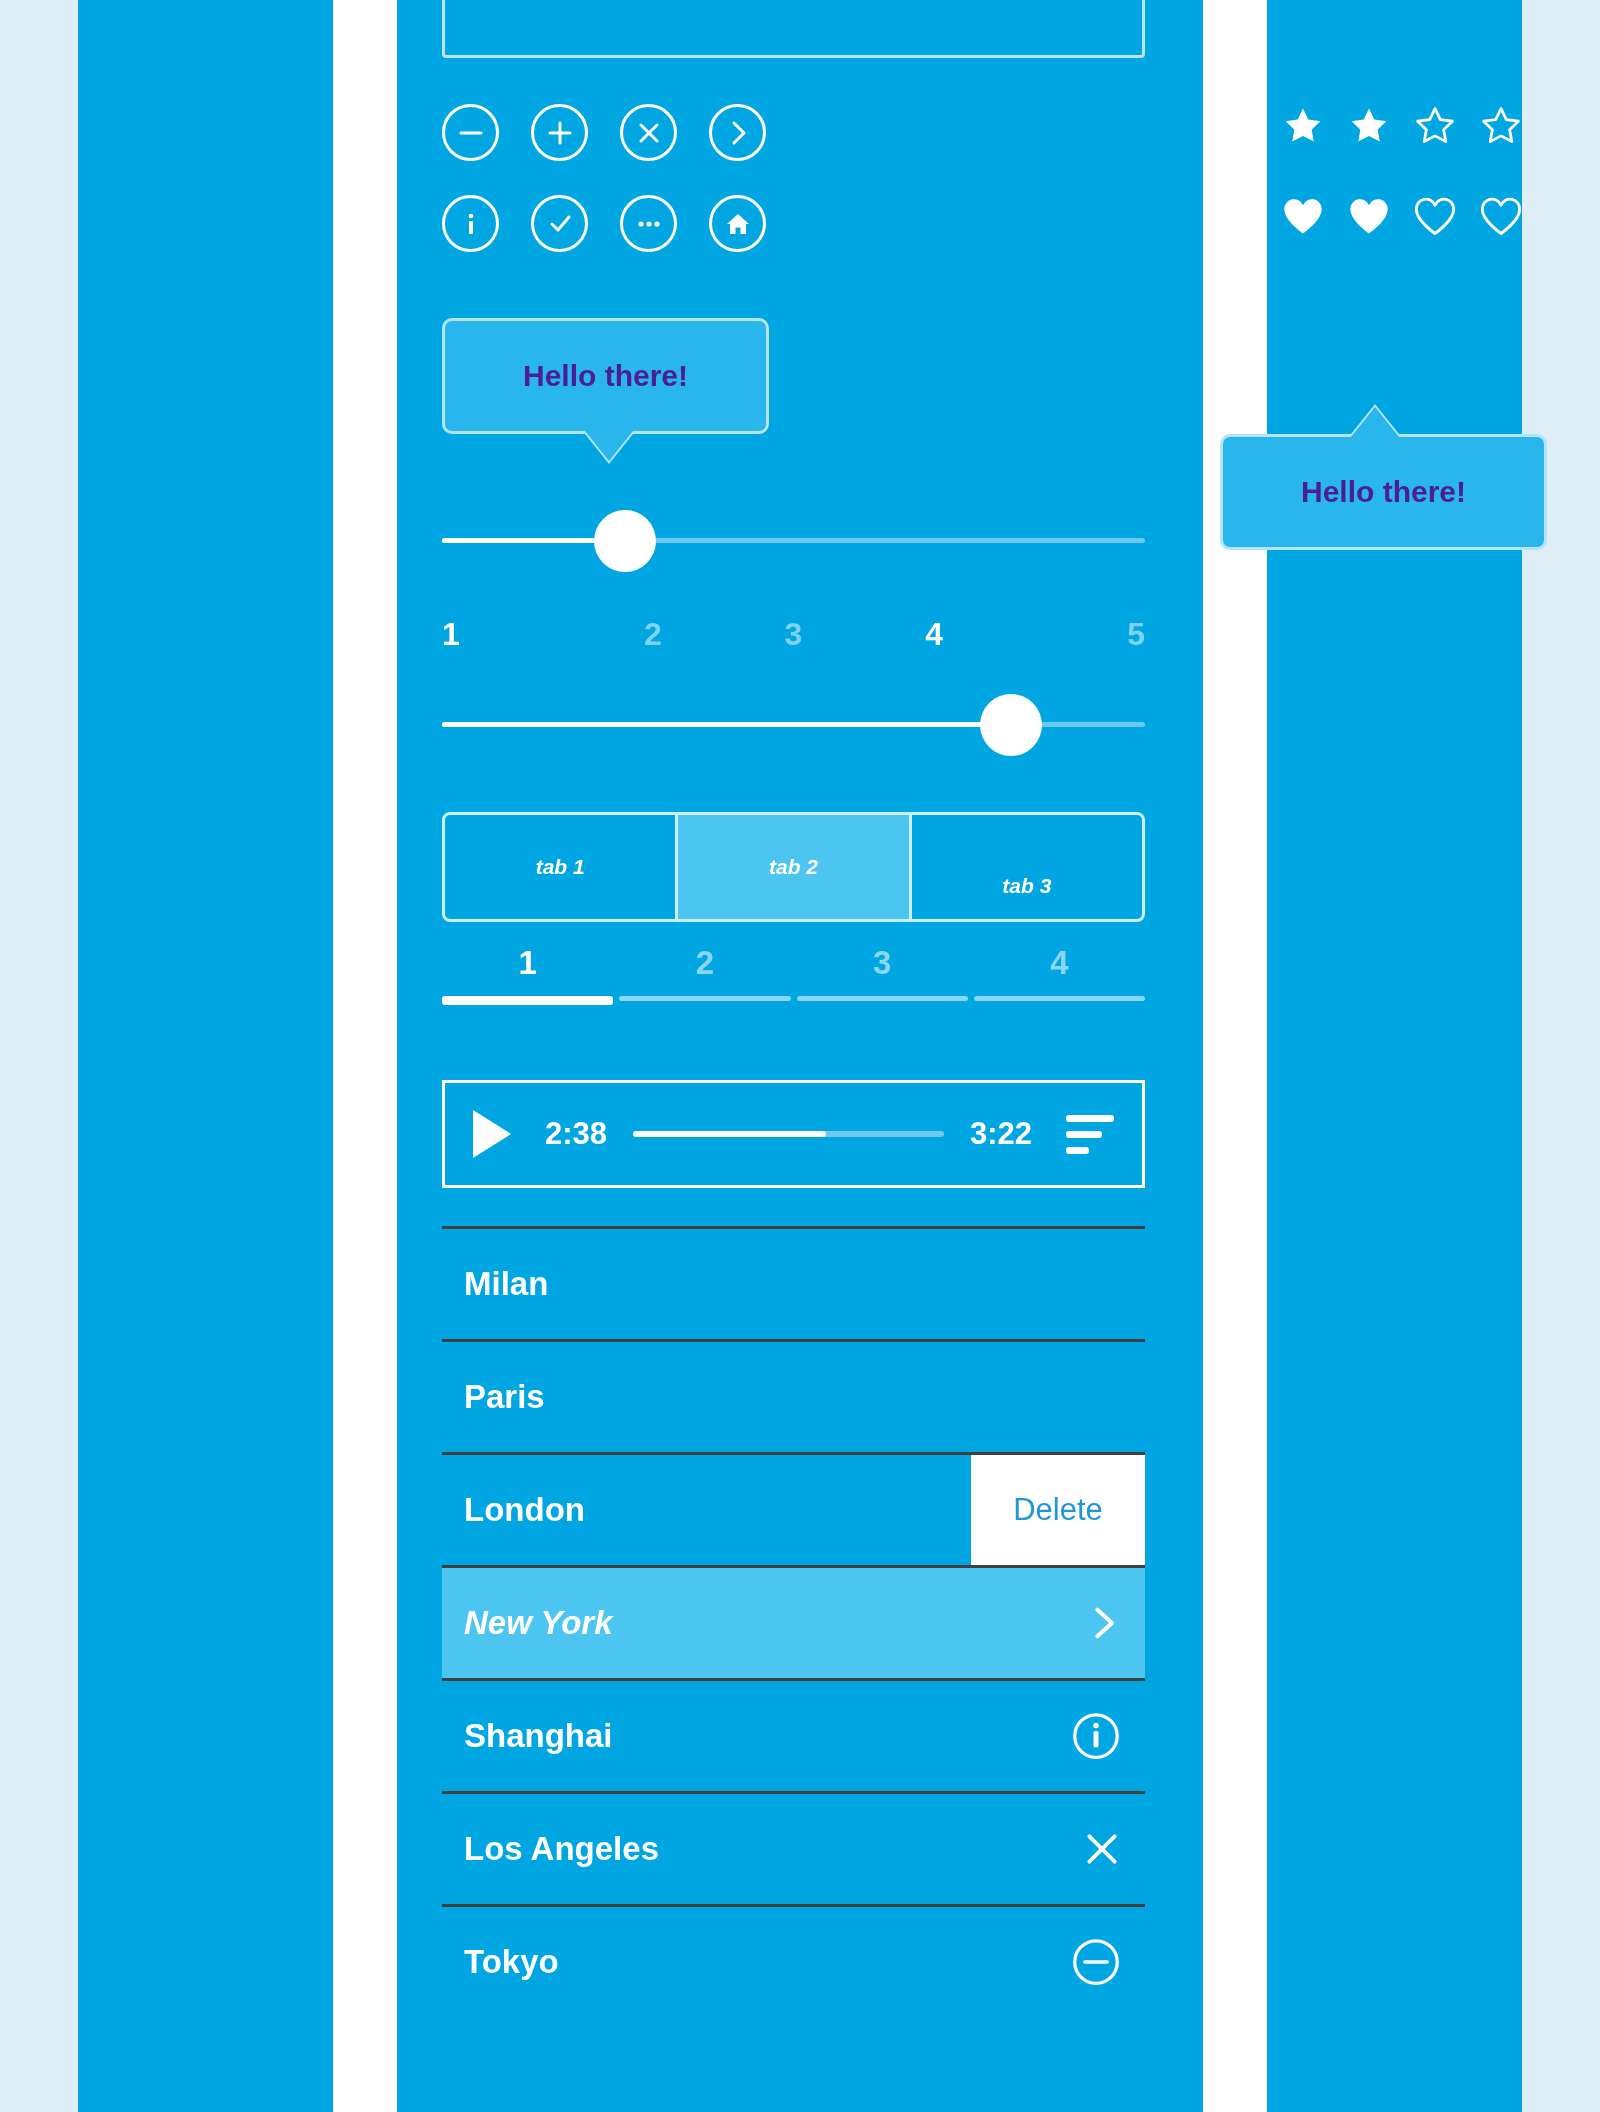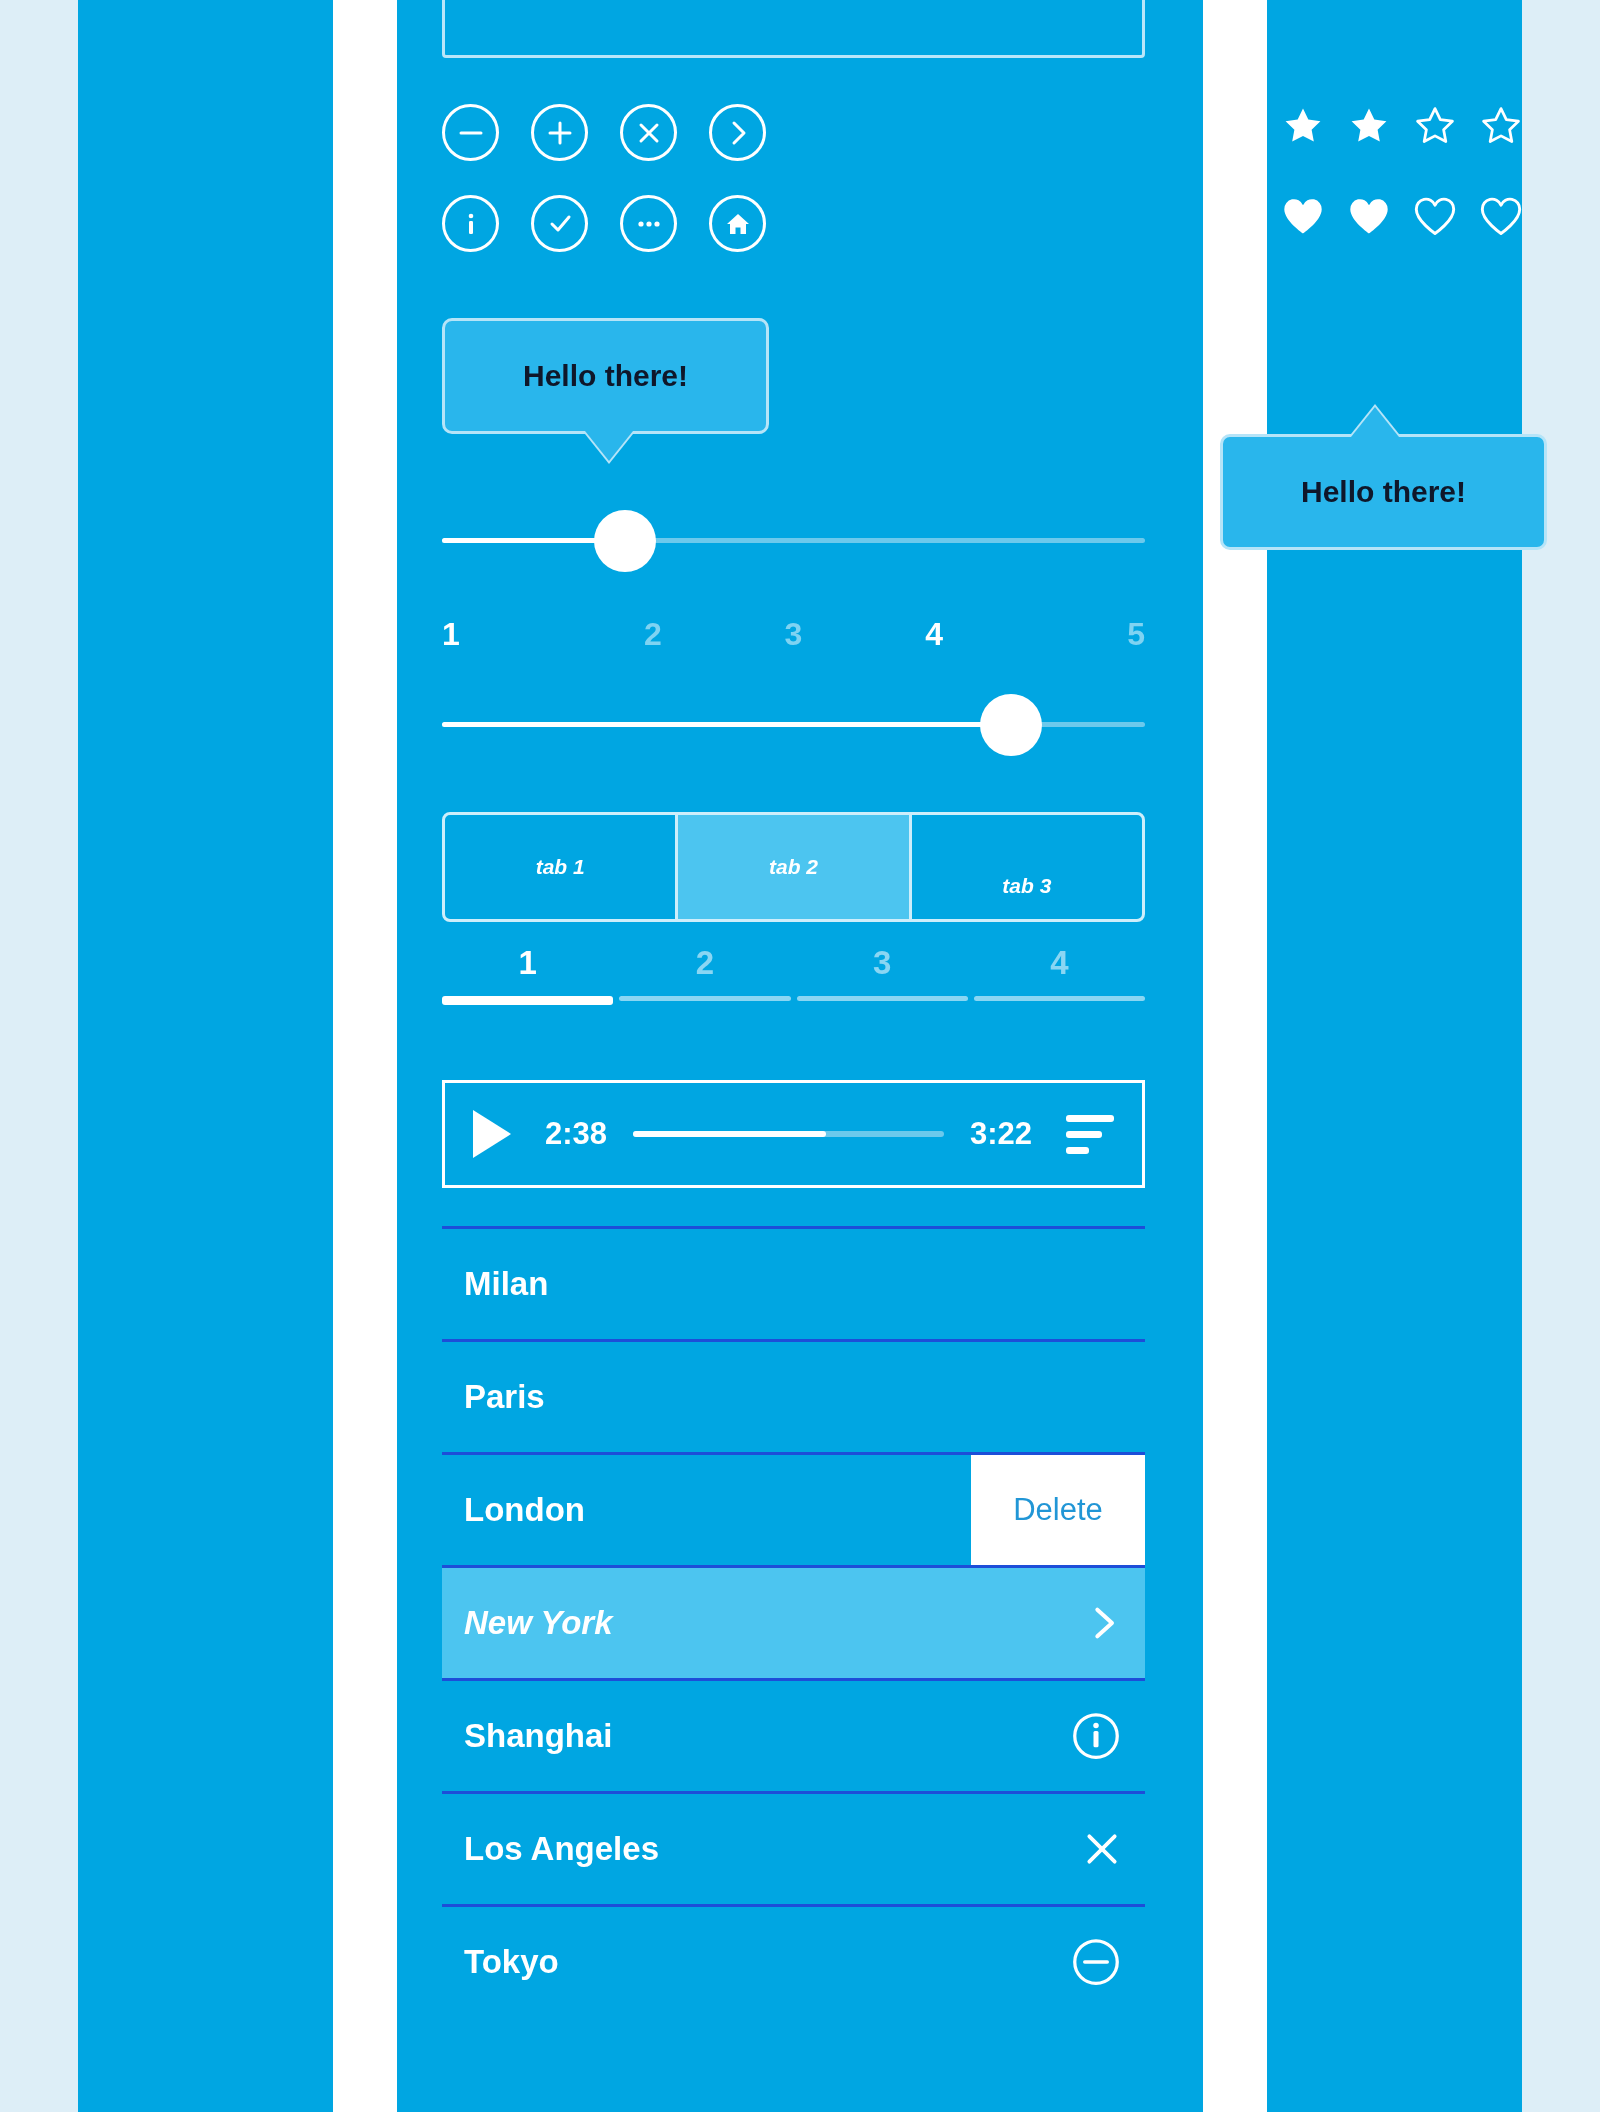--- a/index.html
+++ b/index.html
@@ -49,21 +49,21 @@
   .rate-row.stars  { left:818px; top:104px; }
   .rate-row.hearts { left:818px; top:195px; }
   .rate-row .sym { margin-right:22px; display:flex; }
   .rate-row .sym:last-child { margin-right:0; }
 
   
   .tip-wrap { position:absolute; }
   .tip {
     border:3px solid #b5e4f8; border-radius:10px;
     background:#29b6ec;
-    color:#0f172a; font-size:30px; font-weight:bold;
+    color:#4c1d95; font-size:30px; font-weight:bold;
     display:flex; align-items:center; justify-content:center;
     position:relative;
   }
   .tip-a { left:45px; top:318px; width:327px; height:116px; }
   .tip-b { left:823px; top:318px; width:327px; height:116px; }
   .arrow-down, .arrow-up { position:absolute; width:0;height:0; }
   .arrow-down {
     bottom:-30px; left:140px;
     border-left:24px solid transparent; border-right:24px solid transparent;
     border-top:30px solid #29b6ec;
@@ -130,21 +130,21 @@
   .player .list { margin-left:34px; width:48px; flex:none; }
   .player .list b { display:block; height:7px; background:#ffffff; border-radius:3px; margin-bottom:9px; }
   .player .list b:nth-child(2){ width:74%; }
   .player .list b:nth-child(3){ width:48%; margin-bottom:0; }
 
   
   .list-block { position:absolute; left:45px; top:1226px; width:703px; }
   .row {
     position:relative; height:113px;
     display:flex; align-items:center; justify-content:space-between;
-    border-top:3px solid #1d4ed8;
+    border-top:3px solid #404040;
     padding:0 0 0 22px;
   }
   .row .label { color:#ffffff; font-size:33px; font-weight:bold; }
   .row.highlight { background:#4cc5f0;font-style:italic; }
   .row .acc { margin-right:24px; display:flex; align-items:center; justify-content:center; }
   .row .del {
     width:174px; align-self:stretch; background:#ffffff; color:#2196d6;
     display:flex; align-items:center; justify-content:center;
     font-size:31px; margin-right:0;
   }

